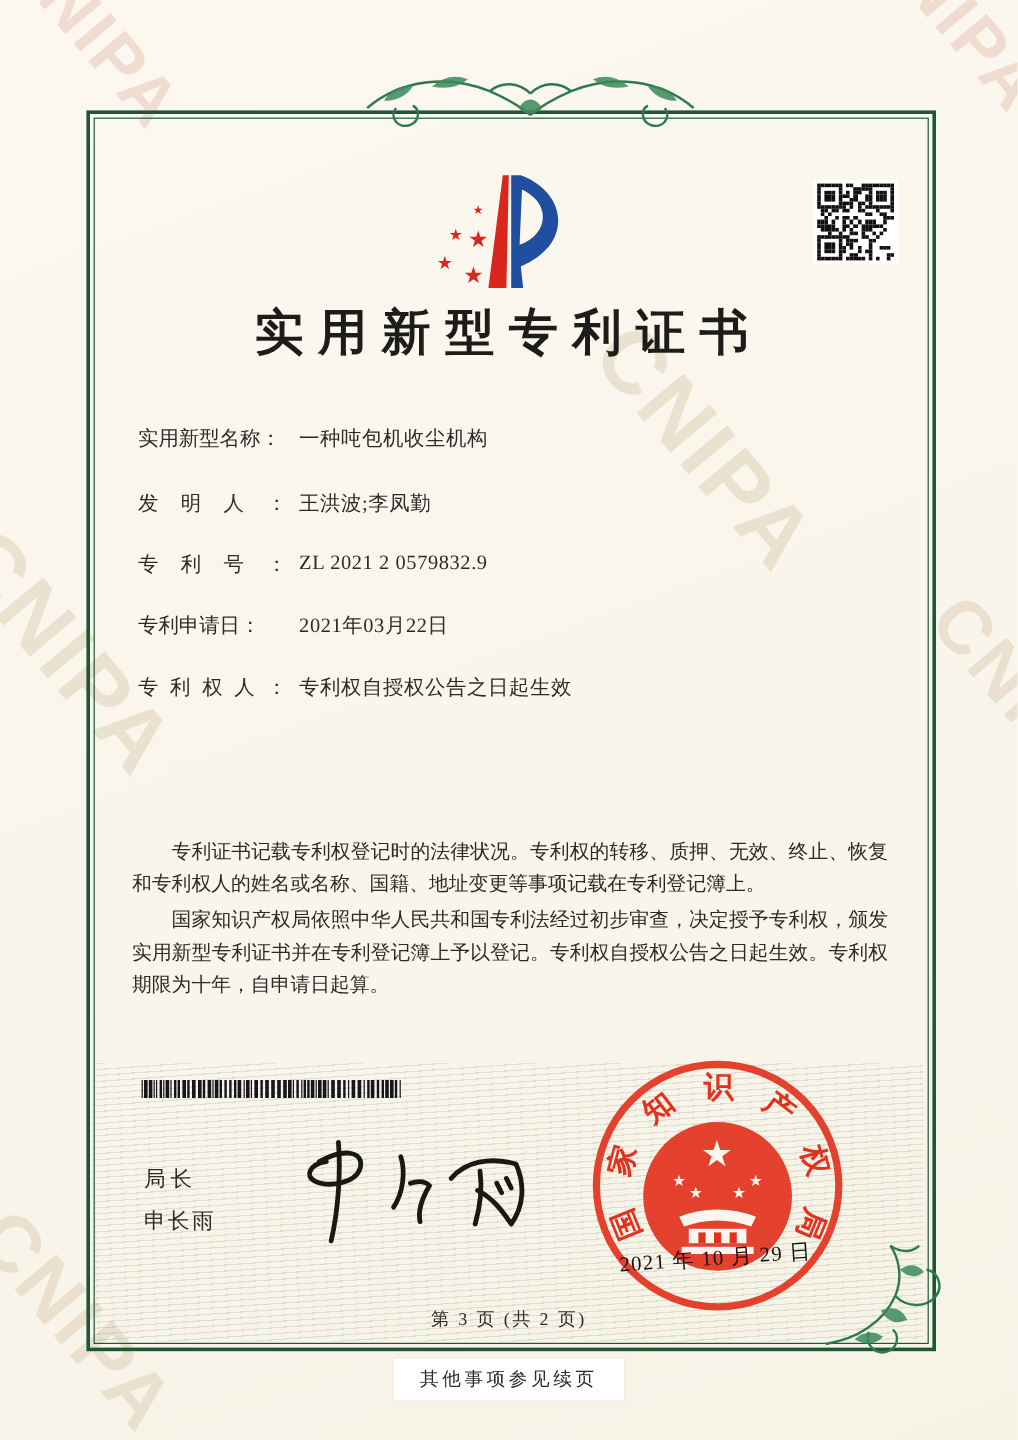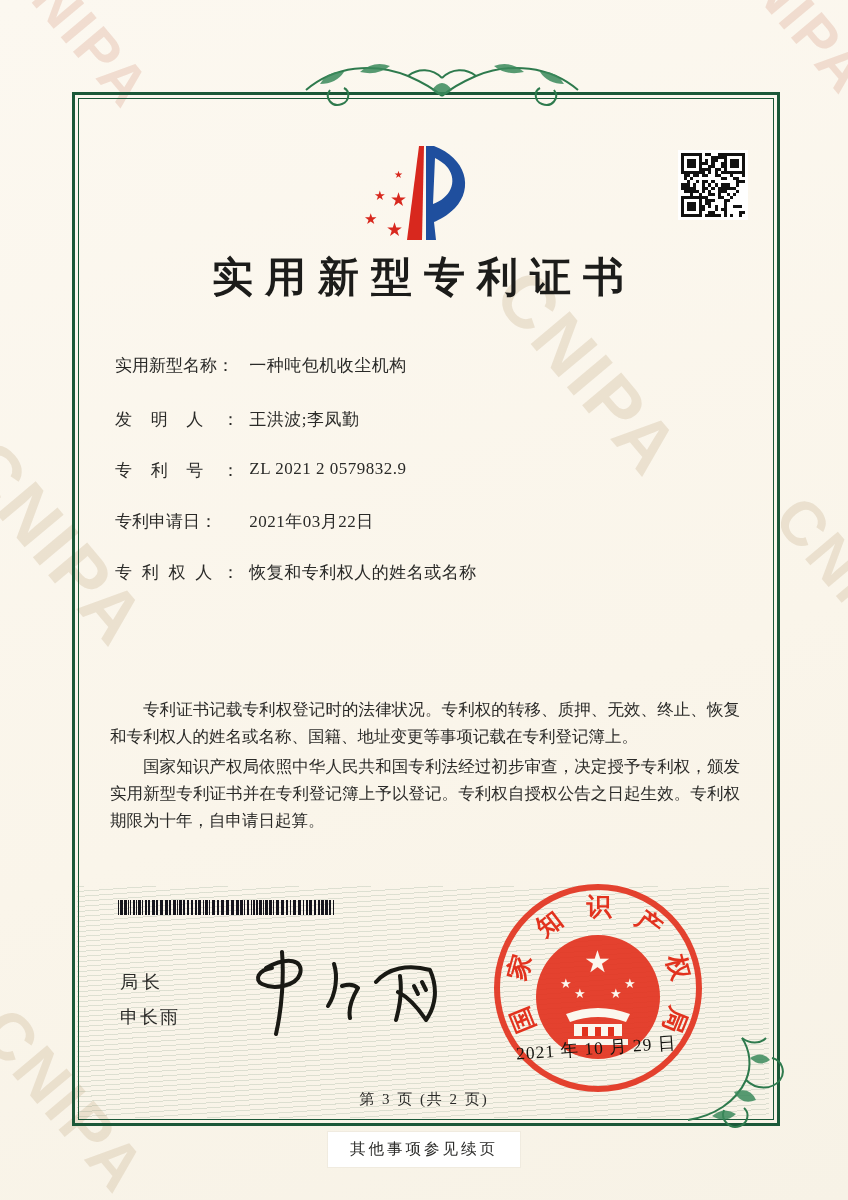--- a/index.html
+++ b/index.html
@@ -585,21 +585,21 @@
   <div class="frow" style="top:459px;">
     <span class="flabel spread">专利号：</span>
     <span class="fvalue">ZL 2021 2 0579832.9</span>
   </div>
   <div class="frow" style="top:510px;">
     <span class="flabel">专利申请日：</span>
     <span class="fvalue">2021年03月22日</span>
   </div>
   <div class="frow" style="top:561px;">
     <span class="flabel spread">专利权人：</span>
-    <span class="fvalue">恢复和专利权人的姓名或名称</span>
+    <span class="fvalue">专利权自授权公告之日起生效</span>
   </div>
 
   <div class="body-text">
     <p>专利证书记载专利权登记时的法律状况。专利权的转移、质押、无效、终止、恢复和专利权人的姓名或名称、国籍、地址变更等事项记载在专利登记簿上。</p>
     <p>国家知识产权局依照中华人民共和国专利法经过初步审查，决定授予专利权，颁发实用新型专利证书并在专利登记簿上予以登记。专利权自授权公告之日起生效。专利权期限为十年，自申请日起算。</p>
   </div>
 
   <div class="barcode" id="barcode">
       <div class="bar" style="width: 1px;"></div>
       <div style="width: 1px;"></div>

